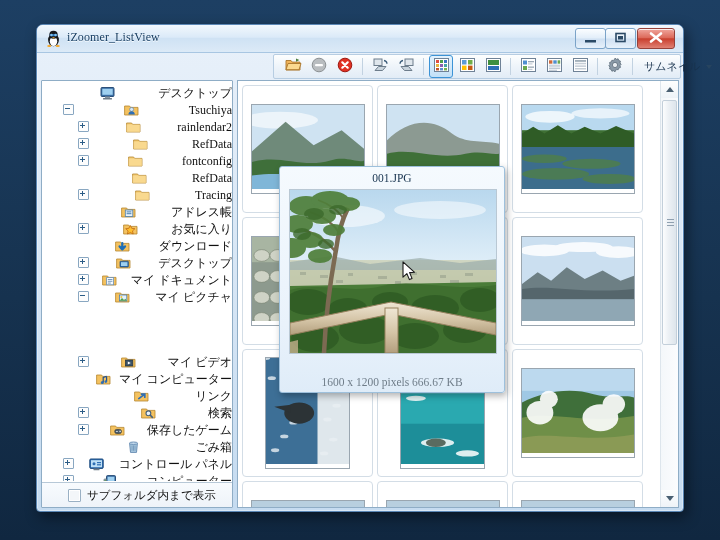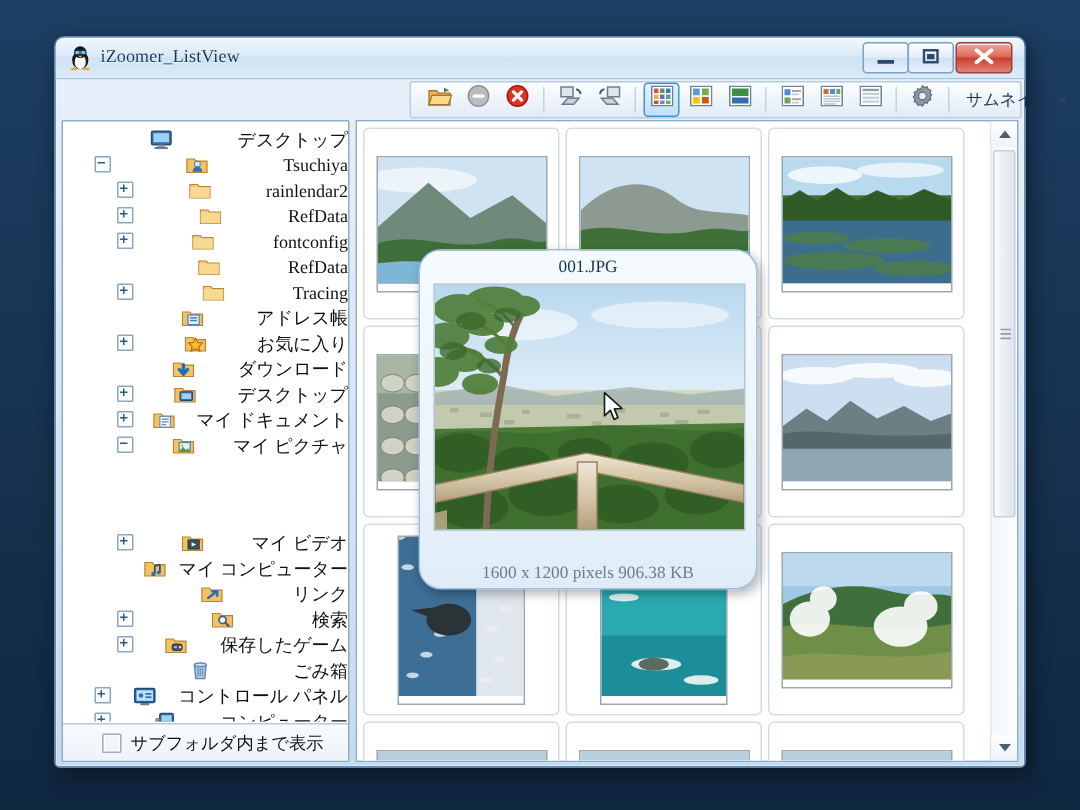--- a/index.html
+++ b/index.html
@@ -155,21 +155,21 @@
   }
   #sb-thumb .grippy{
     position:absolute;left:4px;top:50%;margin-top:-4px;width:7px;height:8px;
     background-image:linear-gradient(180deg,#8fa0b0 0 1px,transparent 1px 3px);
     background-size:7px 3px;
   }
   
   #preview-popup{
     position:absolute;left:238px;top:86px;width:226px;height:227px;
     background:linear-gradient(180deg,#f5fafe 0%,#e9f2fb 70%,#dfecf8 100%);
-    border:1px solid #9dc0dc;border-radius:15px;box-sizing:border-box;
+    border:1px solid #9dc0dc;border-radius:3px;box-sizing:border-box;
     box-shadow:2px 3px 7px rgba(0,0,0,.3);
     z-index:40;
   }
   #preview-title{
     height:22px;line-height:22px;text-align:center;
     font-size:11.5px;color:#16324e;
   }
   #preview-image-wrap{
     position:absolute;left:9px;top:22px;width:208px;height:165px;
     border:1px solid #b9c8d4;box-sizing:border-box;overflow:hidden;background:#cfe4ef;
@@ -909,17 +909,17 @@
           <path d="M0 133 L101 112 L206 133 L206 145 L101 124 L0 145 Z" fill="url(#railG)" stroke="#97825f" stroke-width="1"></path>
           <rect x="95" y="118" width="13" height="45" fill="url(#railG)" stroke="#97825f" stroke-width="1"></rect>
           <path d="M0 152 L8 150 L8 163 L0 163 Z" fill="#c2ae8b" opacity=".8"></path>
         </svg>
         <span id="cursor-arrow">
           <svg width="15" height="21" viewBox="0 0 15 21">
             <path d="M1 .8 L1 16.2 L4.9 12.6 L7.4 18.6 L10 17.4 L7.6 11.6 L12.6 11.3 Z" fill="#ffffff" stroke="#1a1a1a" stroke-width="1.1" stroke-linejoin="round"></path>
           </svg>
         </span>
       </div>
-      <div id="preview-status">1600 x 1200 pixels  906.38 KB</div>
+      <div id="preview-status">1600 x 1200 pixels  666.67 KB</div>
     </div>
 
   </div>
 </div>
 
 </body></html>

